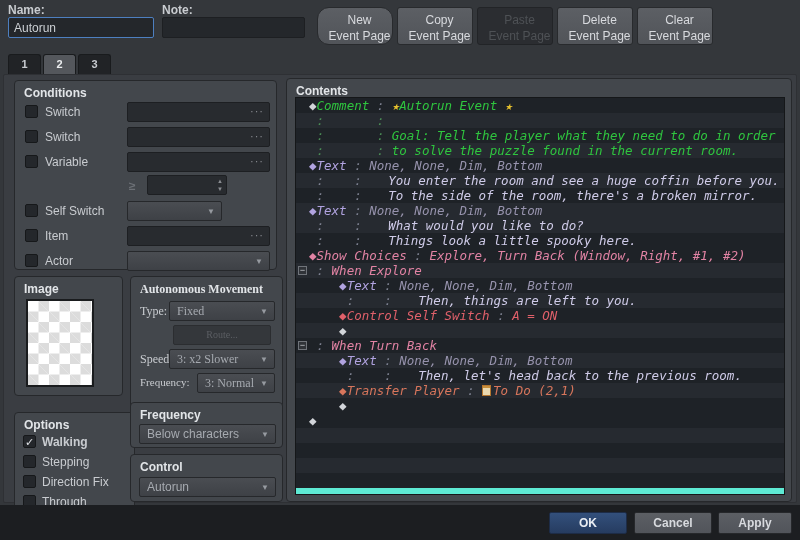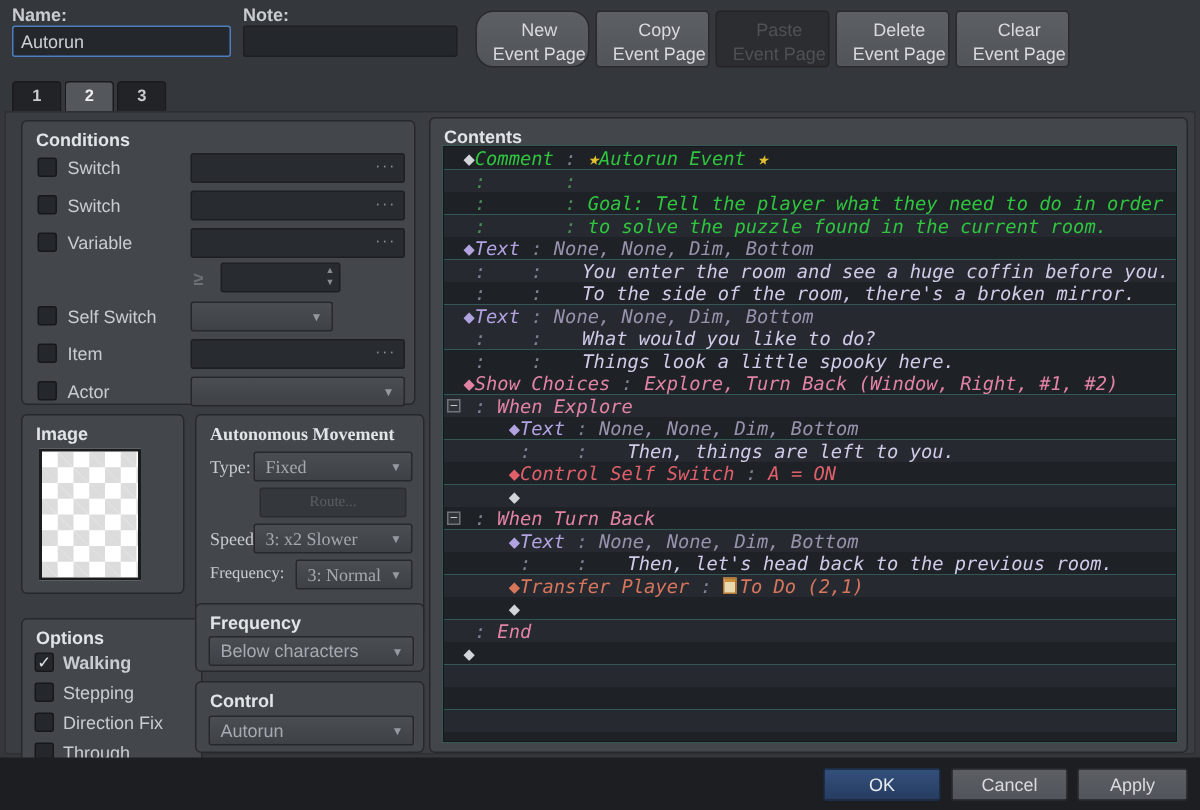--- a/index.html
+++ b/index.html
@@ -74,21 +74,21 @@
   .sg-d  { color:#7d8190; }
   .sg-p  { color:#e283a4; }
   .sg-r  { color:#e0606a; }
   .sg-o  { color:#d8765c; }
   .map-icon { display:inline-block; width:9px; height:11px; background:#ead9b0; border:1px solid #b5762f;
               box-shadow:inset 0 2px 0 #c8903c; vertical-align:-1px; margin-right:2px; }
 
   
   #footer { position:absolute; left:0; top:505px; width:800px; height:35px; background:#1c1e21; }
   .fbtn { position:absolute; top:7px; height:22px; border-radius:2px; font-size:12px; color:#d8dade;
-          background:linear-gradient(#5c5f64,#51545a); border:1px solid #26282b; text-align:center; line-height:20px; cursor:pointer; }
+          background:linear-gradient(#5c5f64,#51545a); border:1px solid #26282b; text-align:center; line-height:20px; cursor:pointer;font-weight:bold; }
   .fbtn.primary { background:linear-gradient(#33507c,#263c60); border:1px solid #1d2c47; color:#e9edf3; }
 </style>
 </head>
 <body>
 
 <div id="app">
 
   <div class="lbl" style="left:8px; top:3px;">Name:</div>
   <input class="txtinput focused" style="left: 8px; top: 17px; width: 146px; height: 21px;" value="Autorun">
   <div class="lbl" style="left:162px; top:3px;">Note:</div>
@@ -275,23 +275,20 @@
         </div>
         <div class="crow even">
           <span class="ltext"><span class="sg-d">     :    : </span><span class="sg-ms">Then, let's head back to the previous room.</span></span>
         </div>
         <div class="crow odd">
           <span class="ltext"><span class="sg-o">    ◆Transfer Player</span><span class="sg-d"> : </span><span class="map-icon"></span><span class="sg-o">To Do (2,1)</span></span>
         </div>
         <div class="crow even">
           <span class="ltext"><span class="sg-w">    ◆</span></span>
         </div>
-        <div class="crow odd">
-          <span class="ltext"><span class="sg-d"> : </span><span class="sg-p">End</span></span>
-        </div>
         <div class="crow even">
           <span class="ltext"><span class="sg-w">◆</span></span>
         </div>
         <div class="crow odd"></div>
         <div class="crow even"></div>
         <div class="crow odd"></div>
         <div class="crow even"></div>
       </div>
   </div>
 

